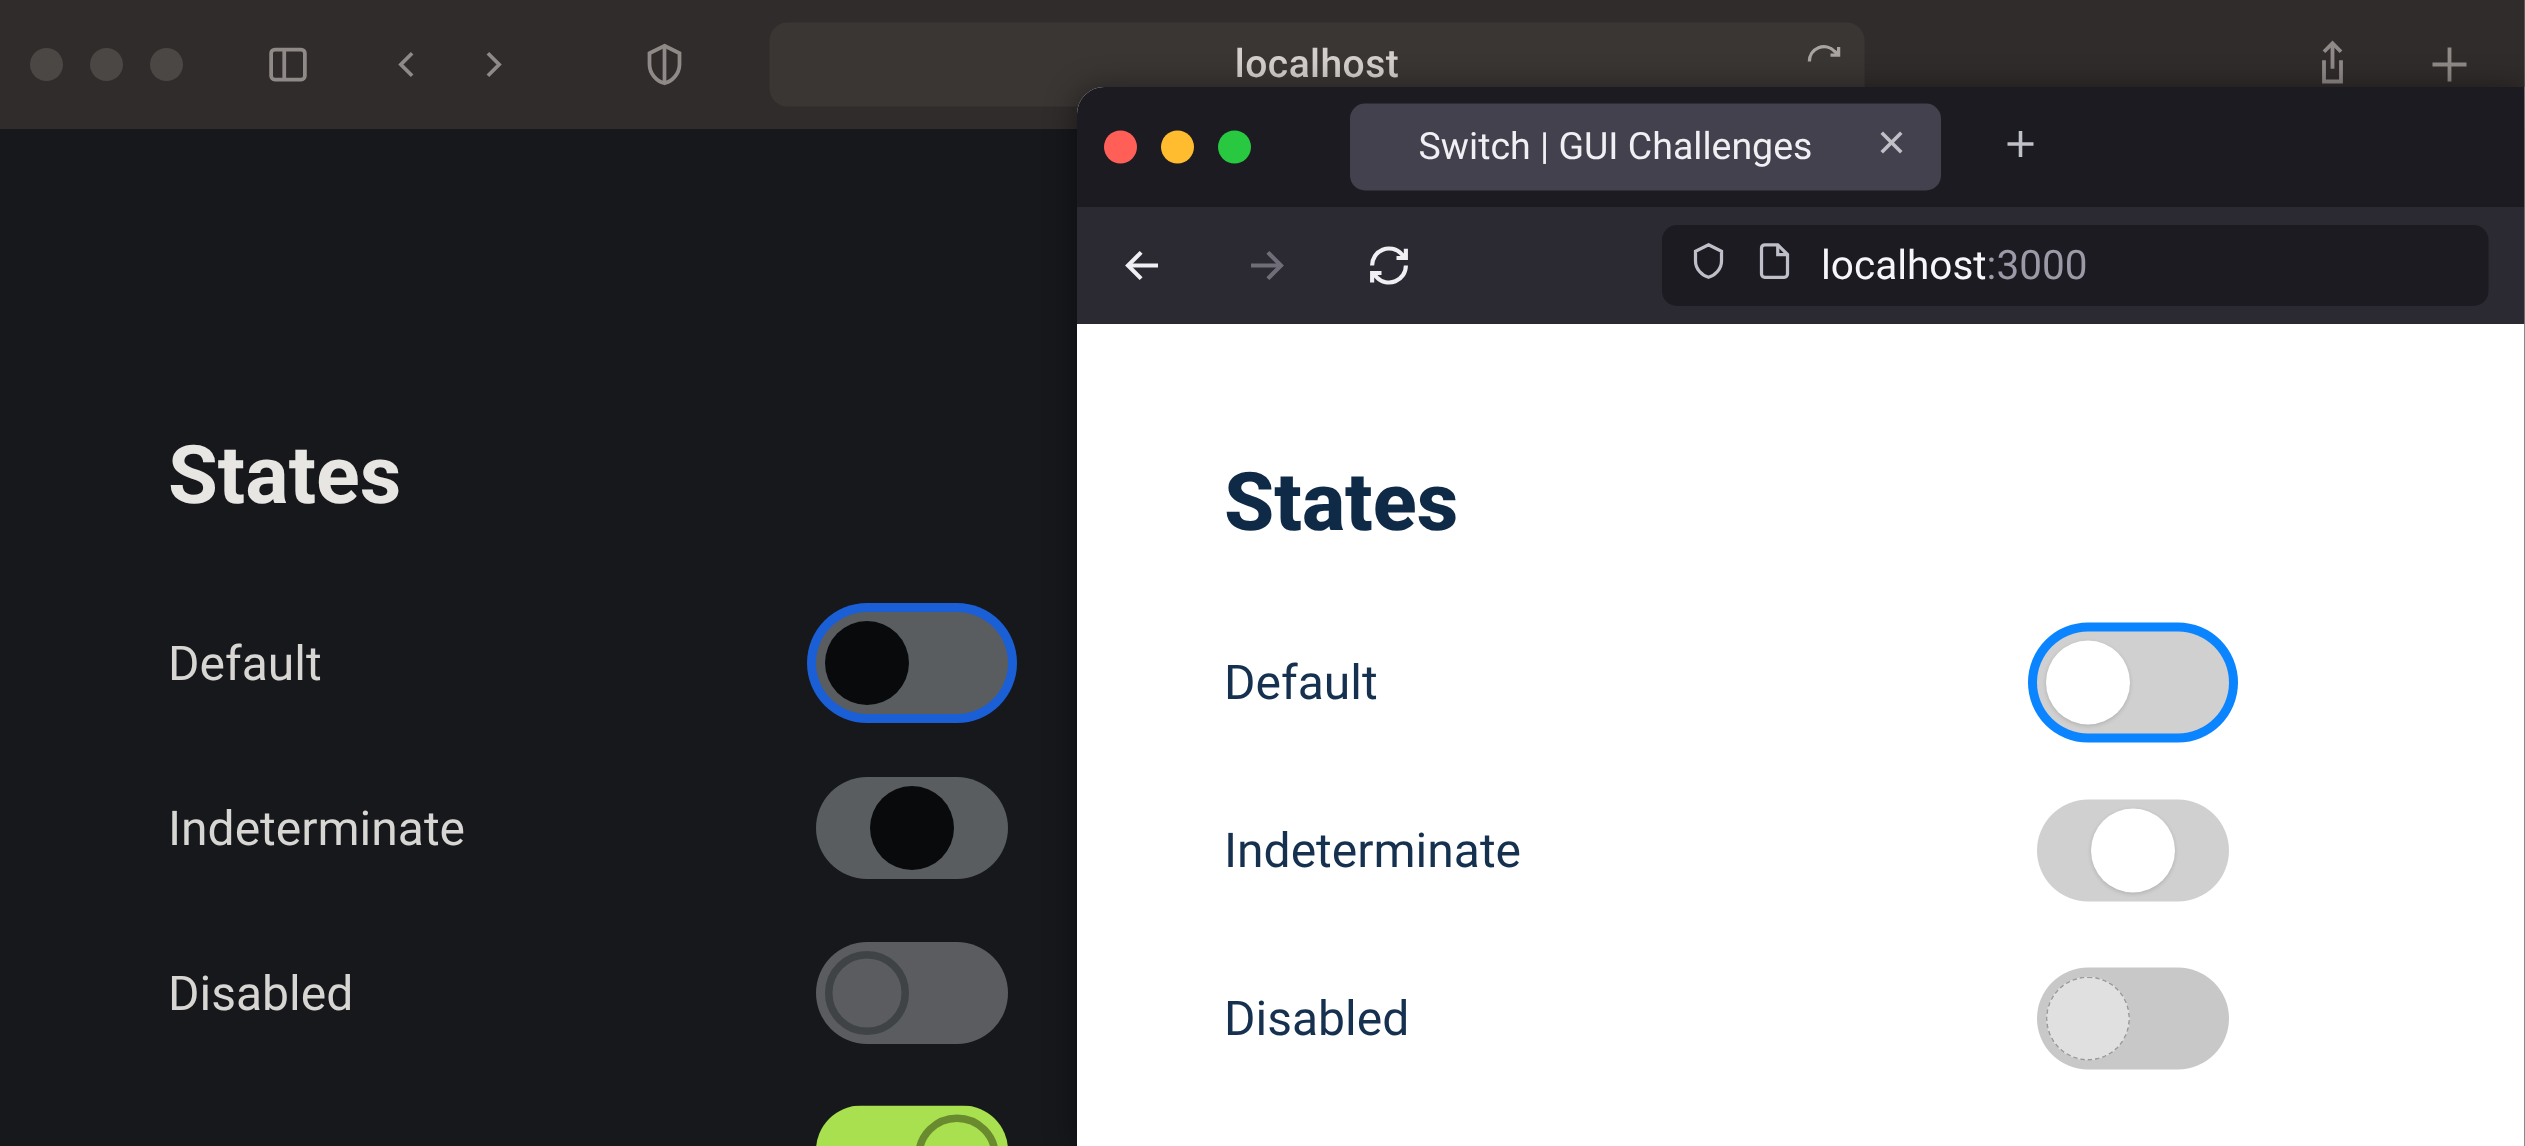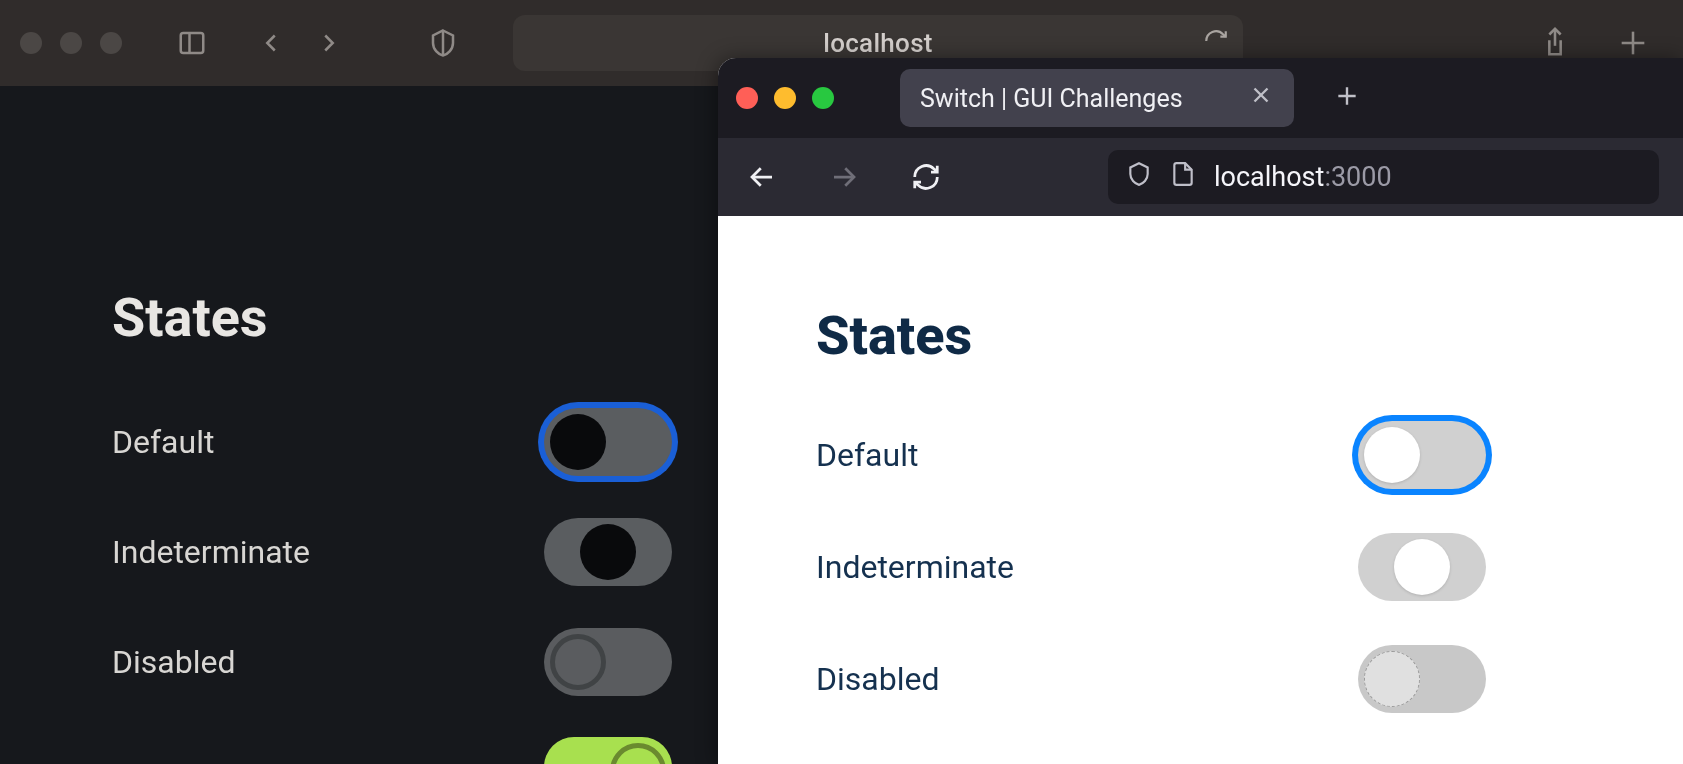--- a/index.html
+++ b/index.html
@@ -148,20 +148,21 @@
     height: 58px;
     background: #42414d;
     border-radius: 10px;
     display: flex;
     align-items: center;
     padding: 0 20px;
     gap: 14px;
     min-width: 394px;
     color: #f0f0f4;
     font-size: 25px;
+    text-align: center;
   }
   .ff-tab-title { flex:1; white-space:nowrap; overflow:hidden; }
   .ff-tab-close { color:#c0c0c8; }
   .ff-newtab { color:#c0c0c8; margin-left:18px; }
   .ff-newtab svg, .ff-tab-close svg { width:26px; height:26px; stroke:currentColor; fill:none; stroke-width:2.2; }
 
   .ff-navbar {
     height: 78px;
     background: #2b2a33;
     display: flex;

